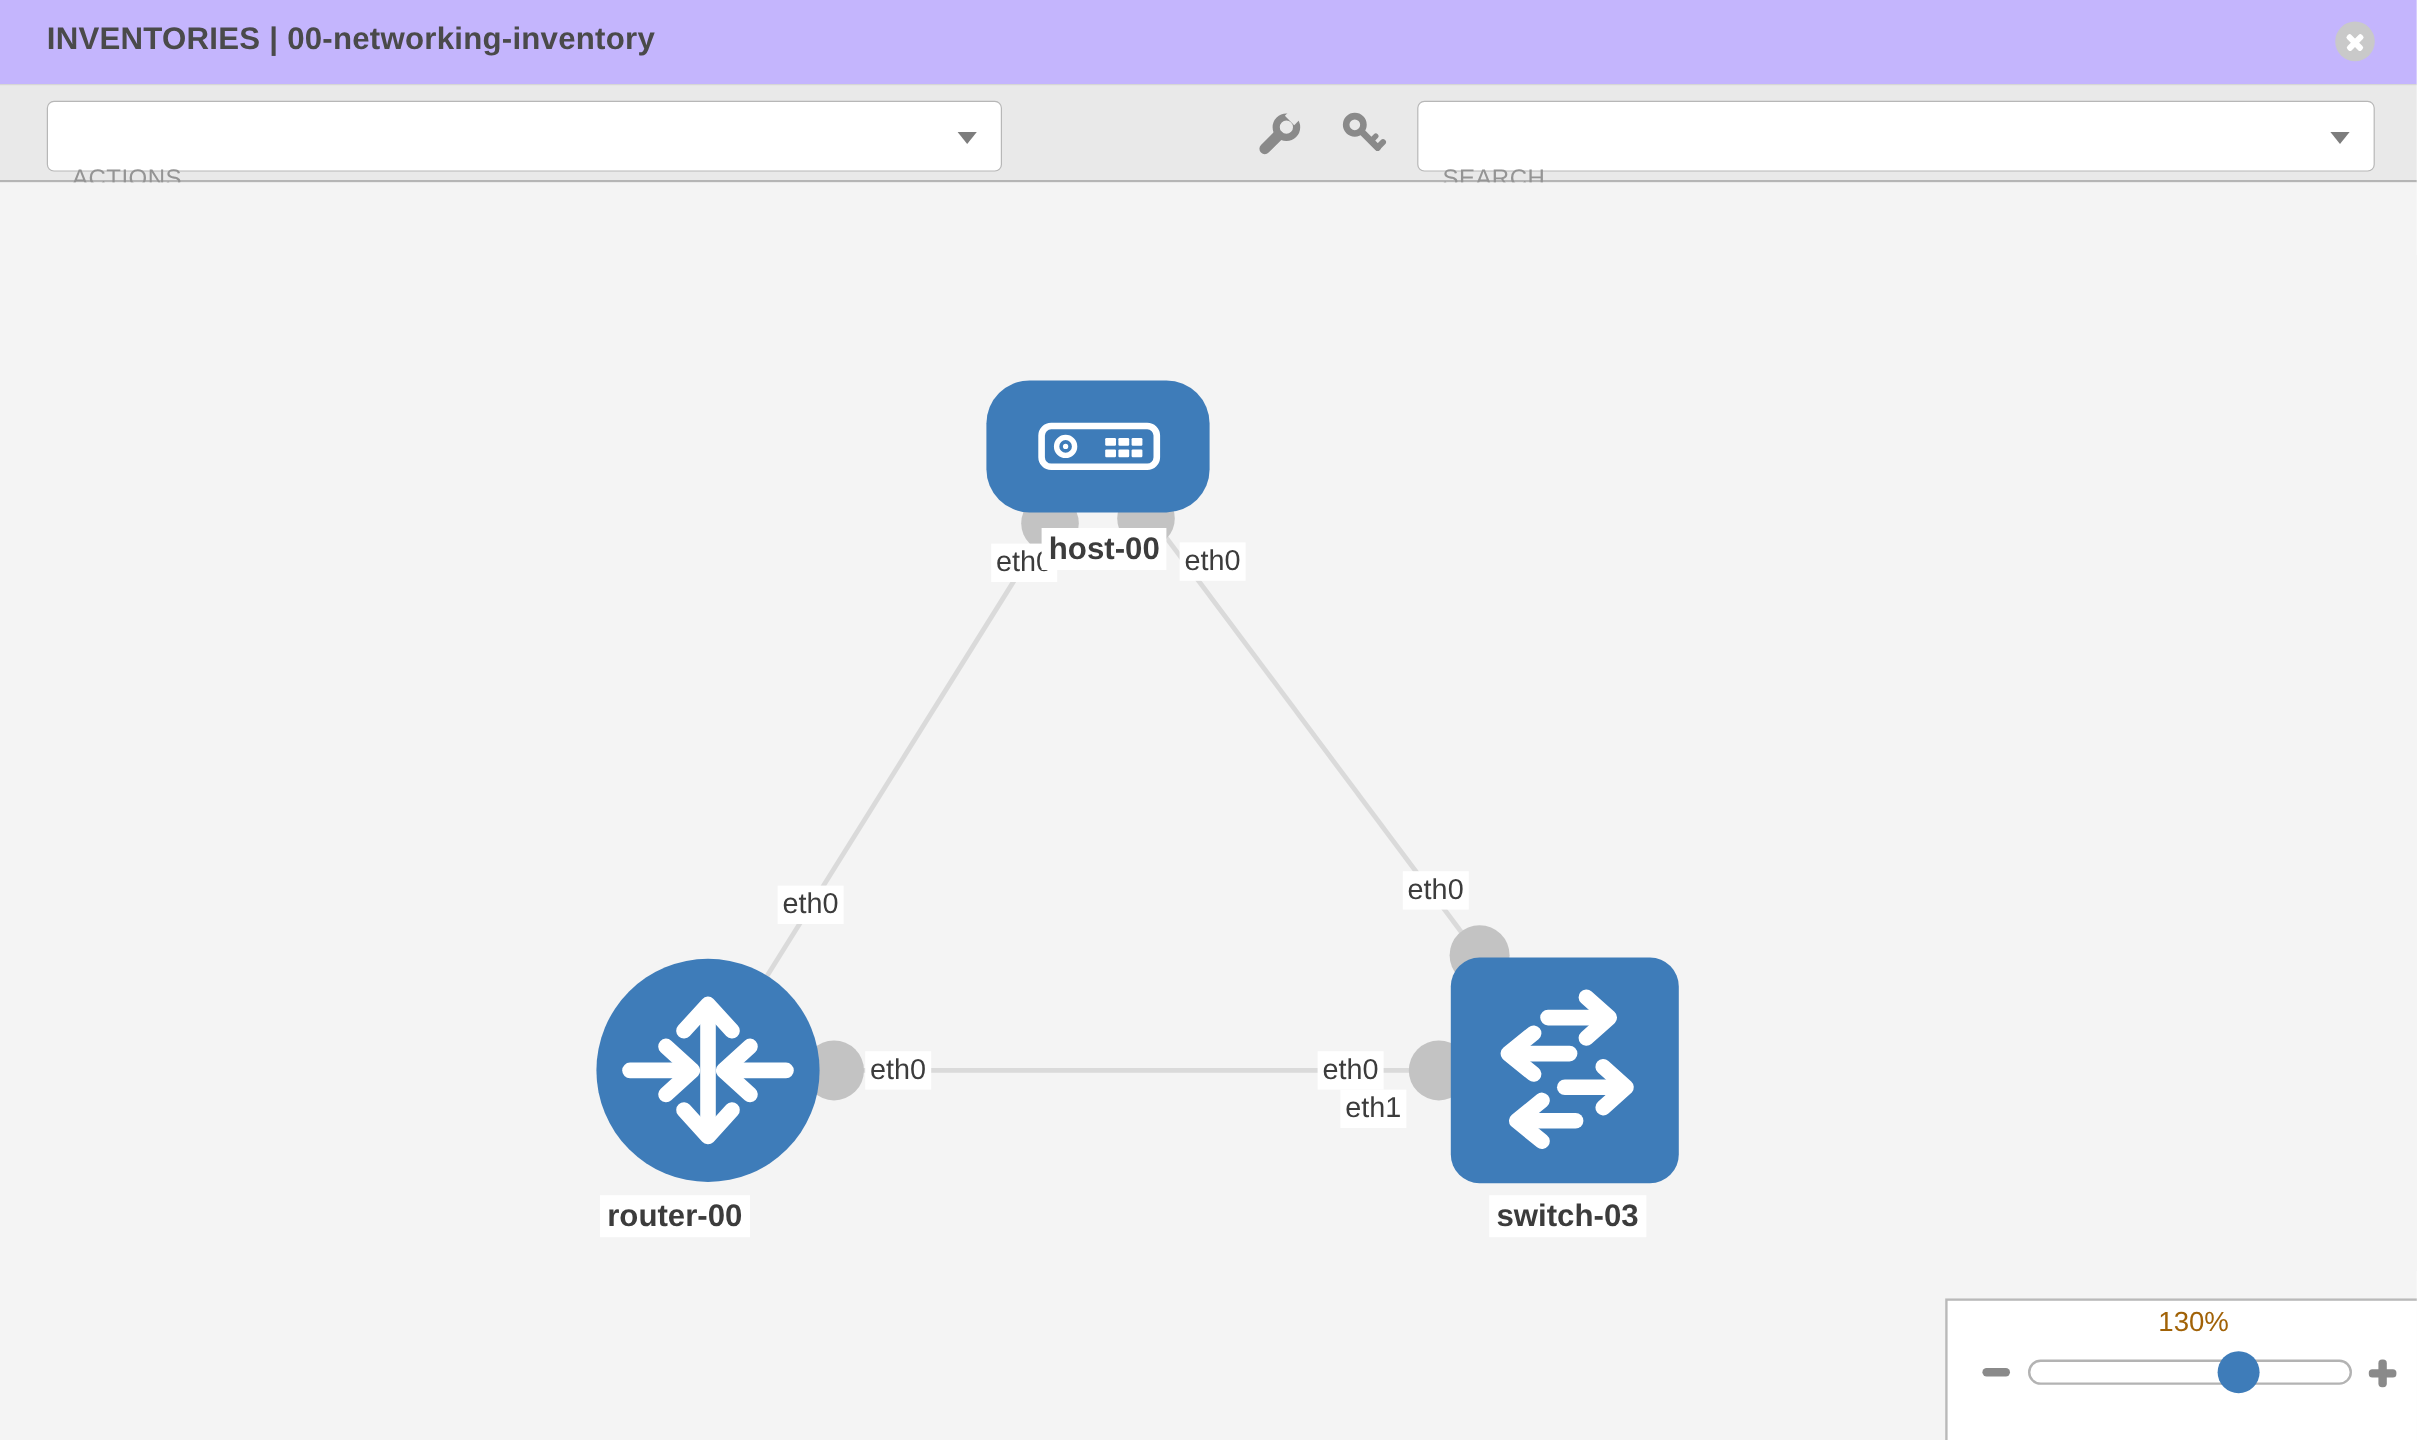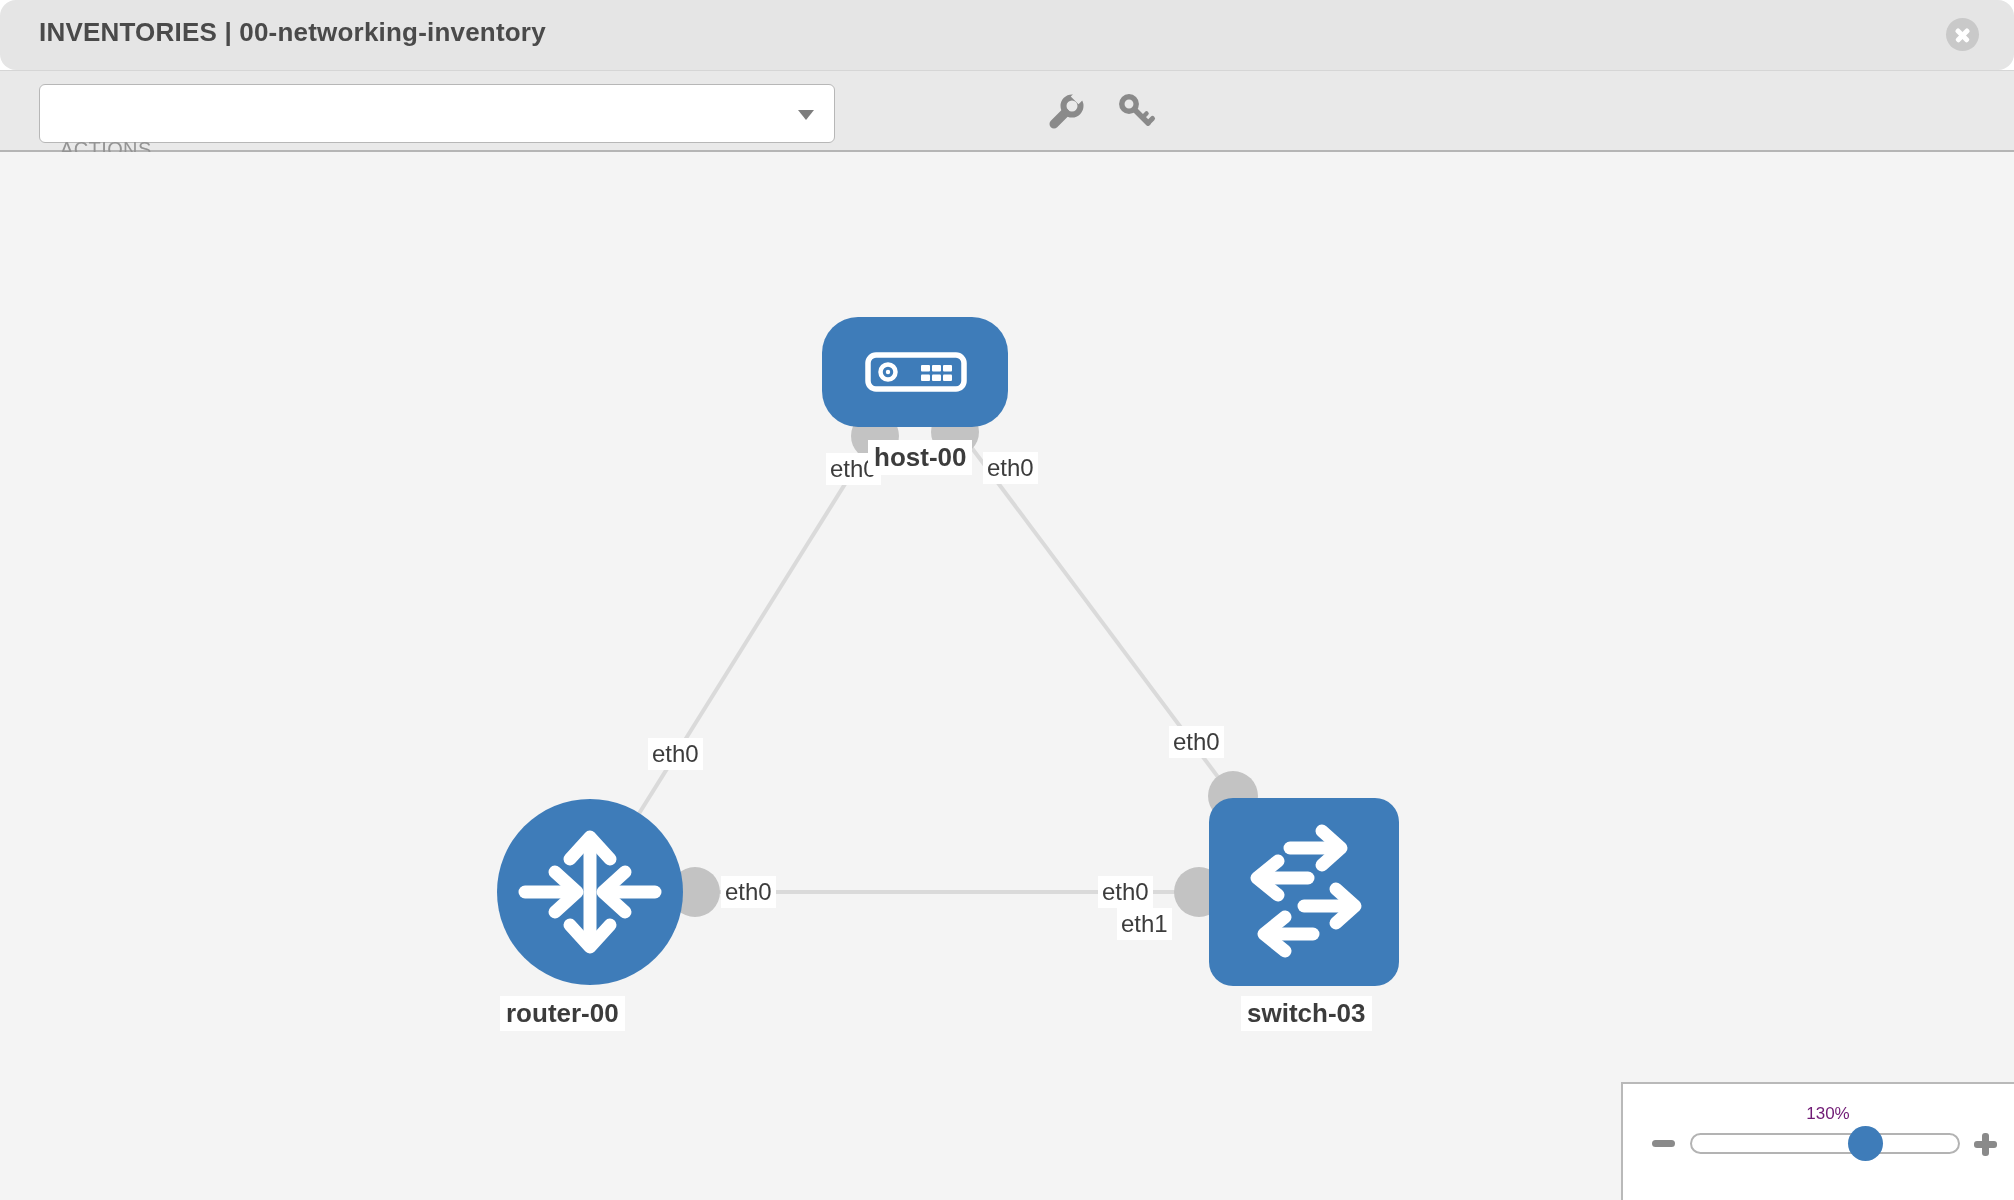--- a/index.html
+++ b/index.html
@@ -4,21 +4,21 @@
 <style>
   html,body{margin:0;padding:0;}
   body{
     width:2014px;height:1200px;overflow:hidden;position:relative;
     font-family:"Liberation Sans","DejaVu Sans",sans-serif;
     background:#ffffff;
   }
   .screen{position:absolute;inset:0;}
 
   
-  .header{position:absolute;left:0;top:0;width:2014px;height:70px;background:#e5e5e5;border-radius:16px;}
+  .header{position:absolute;left:0;top:0;width:2014px;height:70px;background:#c4b5fd;}
   .page-title{
     position:absolute;left:39px;top:17px;margin:0;
     font-size:26px;font-weight:700;color:#4a4a4a;letter-spacing:0.2px;
   }
   .close-btn{
     position:absolute;left:1946px;top:18px;width:33px;height:33px;border-radius:50%;
     background:#c9c9c9;cursor:pointer;
   }
   .close-btn .bar{position:absolute;left:8px;top:14.5px;width:17px;height:4.5px;border-radius:2px;background:#ffffff;}
   .close-btn .bar.a{transform:rotate(45deg);}
@@ -63,21 +63,21 @@
   .chip.node-label{font-size:26px;padding:2px 6px;z-index:5;font-weight:bold;}
   .chip.if-label{font-size:24px;padding:2px 4px;}
   .chip.under{z-index:4;}
   .chip.over{z-index:5;}
 
   
   .zoom-panel{
     position:absolute;left:1621px;top:930px;width:420px;height:140px;z-index:6;
     background:#ffffff;border:2px solid #b9b9b9;box-sizing:border-box;
   }
-  .zoom-value{position:absolute;left:120px;top:20px;width:170px;text-align:center;font-size:17px;color:#701a75;}
+  .zoom-value{position:absolute;left:120px;top:4px;width:170px;text-align:center;font-size:23px;color:#a16207;}
   .zoom-minus{position:absolute;left:29px;top:56px;width:23px;height:7px;border-radius:3.5px;background:#8a8a8a;cursor:pointer;}
   .zoom-plus{position:absolute;left:350px;top:42px;width:37px;height:37px;cursor:pointer;}
   .zoom-plus .h{position:absolute;left:1px;top:15px;width:23px;height:7px;border-radius:3px;background:#8a8a8a;}
   .zoom-plus .v{position:absolute;left:9px;top:7px;width:7px;height:23px;border-radius:3px;background:#8a8a8a;}
   .zoom-track{
     position:absolute;left:67px;top:49px;width:270px;height:21px;border-radius:11px;
     background:#ffffff;border:2px solid #b3b3b3;box-sizing:border-box;cursor:pointer;
   }
   .zoom-knob{
     position:absolute;left:225px;top:42px;width:35px;height:35px;border-radius:50%;
@@ -113,20 +113,24 @@
 
     <div class="tool-icon key">
       <svg width="42" height="42" viewBox="0 0 42 42">
         <circle cx="13" cy="12" r="7.2" fill="none" stroke="#8a8a8a" stroke-width="5.5"></circle>
         <line x1="18.5" y1="17.5" x2="32" y2="31" stroke="#8a8a8a" stroke-width="5.5" stroke-linecap="round"></line>
         <line x1="26.5" y1="25.5" x2="30.5" y2="21.5" stroke="#8a8a8a" stroke-width="4.5" stroke-linecap="round"></line>
         <line x1="32" y1="31" x2="36.5" y2="26.5" stroke="#8a8a8a" stroke-width="5" stroke-linecap="round"></line>
       </svg>
     </div>
 
+    <div class="select search">
+      <span class="sel-label">SEARCH</span>
+      <span class="caret"></span>
+    </div>
   </div>
 
   <div class="canvas">
 
     <svg class="links-svg" width="2014" height="1048" viewBox="0 0 2014 1048">
       <line x1="590" y1="740" x2="915" y2="220" stroke="#dadada" stroke-width="4"></line>
       <line x1="915" y1="220" x2="1304" y2="740" stroke="#dadada" stroke-width="4"></line>
       <line x1="590" y1="740" x2="1304" y2="740" stroke="#dadada" stroke-width="4"></line>
       <circle cx="875" cy="284" r="24" fill="#c3c3c3"></circle>
       <circle cx="955" cy="280" r="24" fill="#c3c3c3"></circle>

